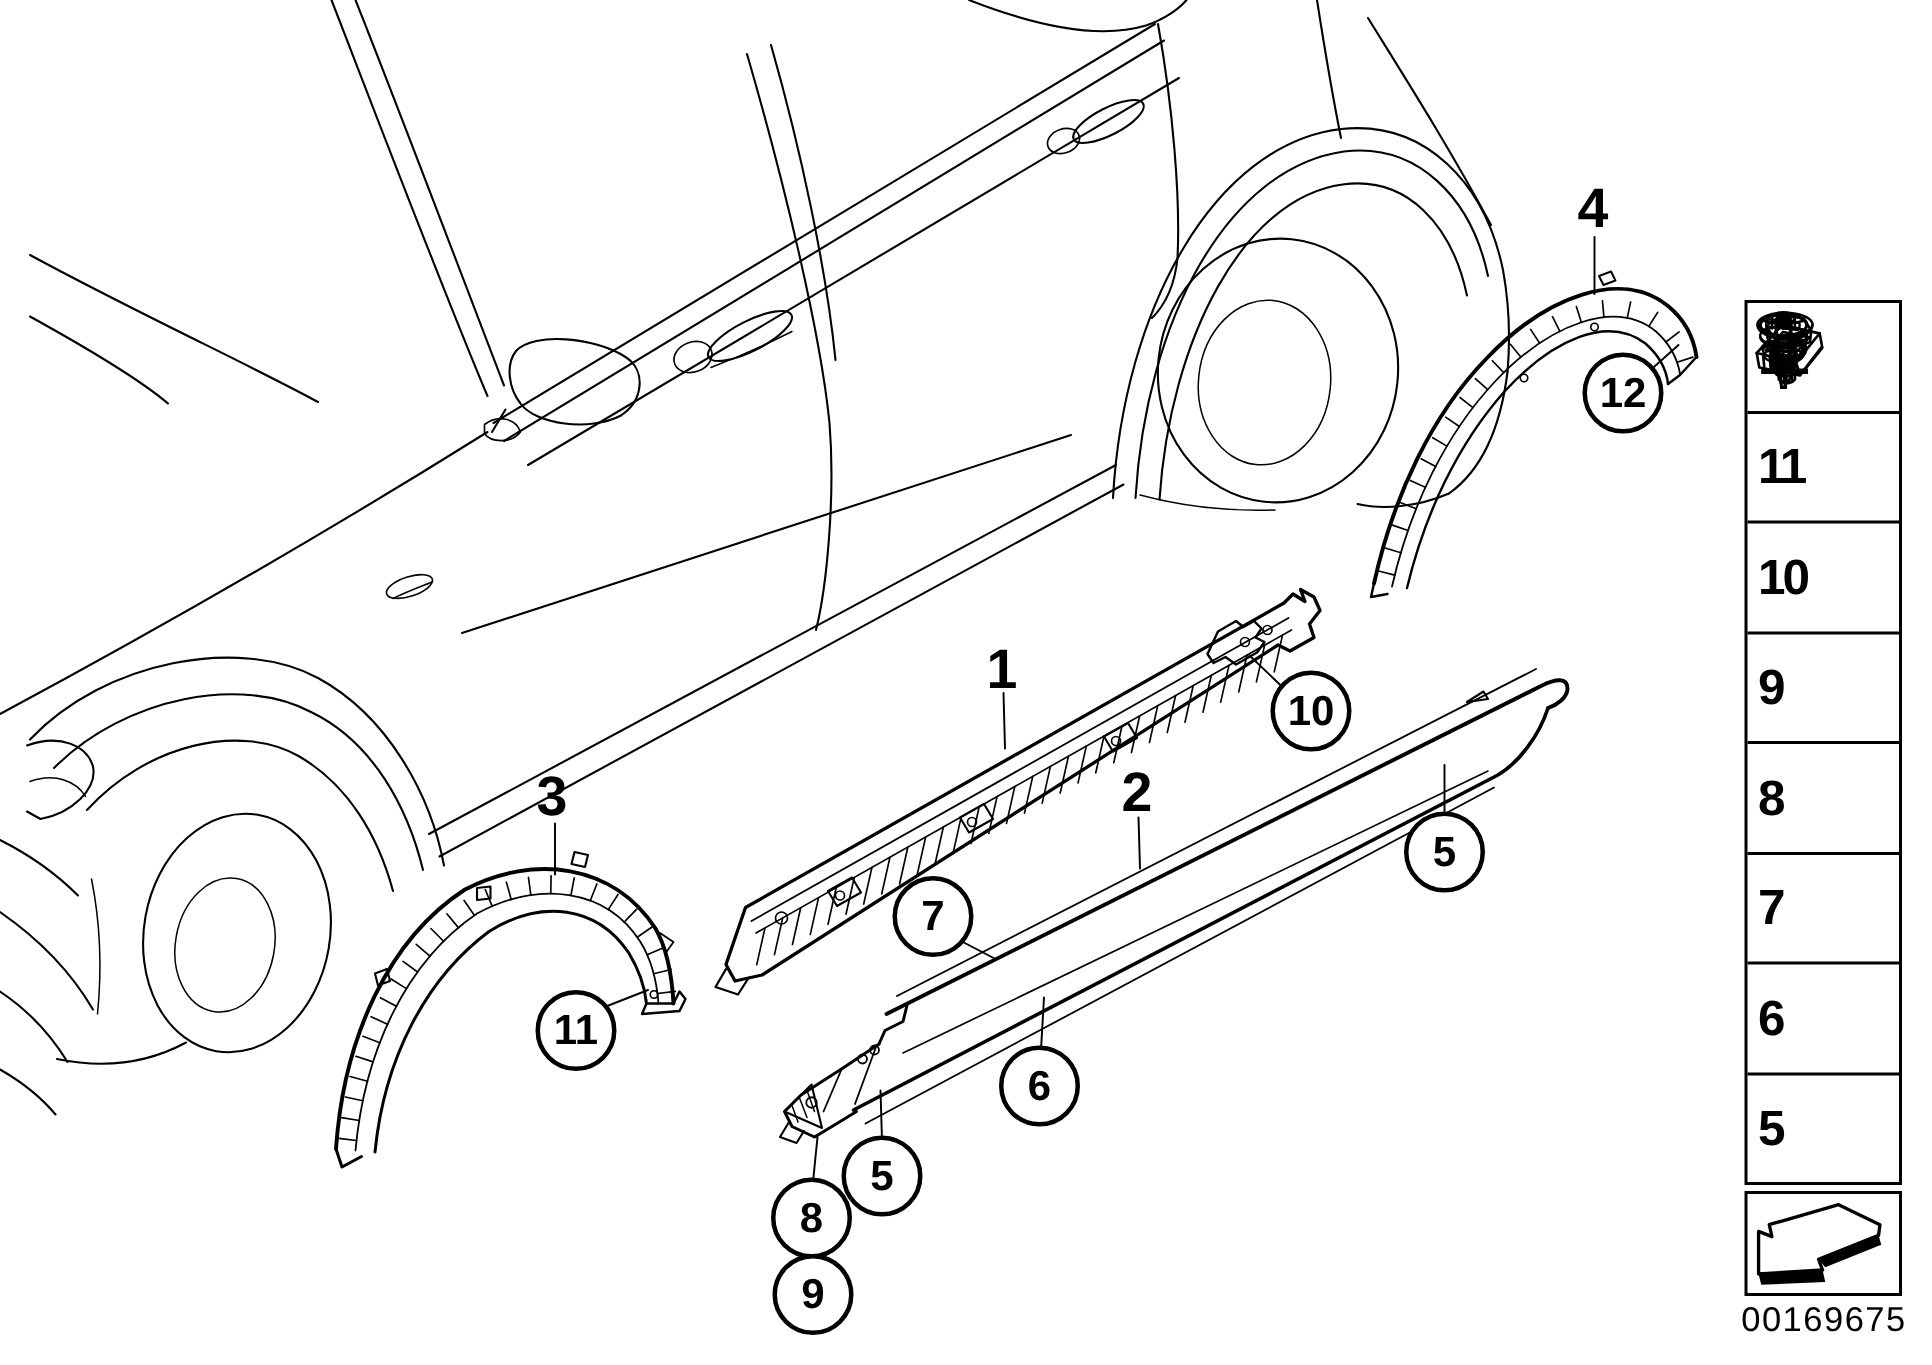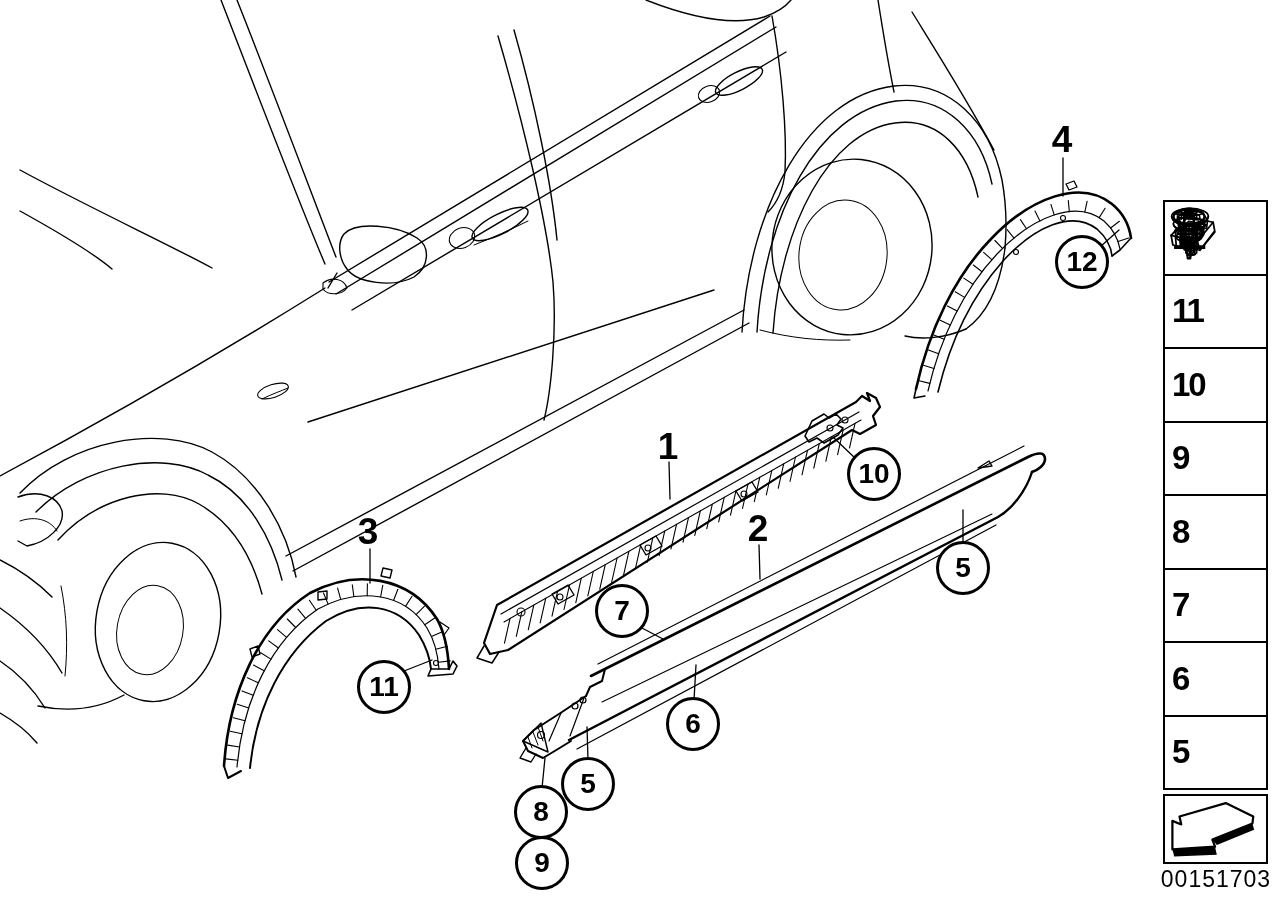--- a/index.html
+++ b/index.html
@@ -286,15 +286,15 @@
 </div>
 
 <div class="arrowbox">
   <svg width="93" height="64" viewBox="0 0 104 72">
     <path d="M8,28 L18,32 L16,23 L68,8 L99,23 L98,31 L53,49 L56,57 L8,60 Z" fill="#fff" stroke="#000" stroke-width="2.5" stroke-linejoin="round"></path>
     <path d="M98,31 L100,38 L58,55 L53,49 Z" fill="#000"></path>
     <path d="M8,60 L56,57 L58,66 L10,68 Z" fill="#000"></path>
   </svg>
 </div>
 
-<div class="pnum">00151703</div>
+<div class="pnum">00169675</div>
 
 </div>
 
 </body></html>

